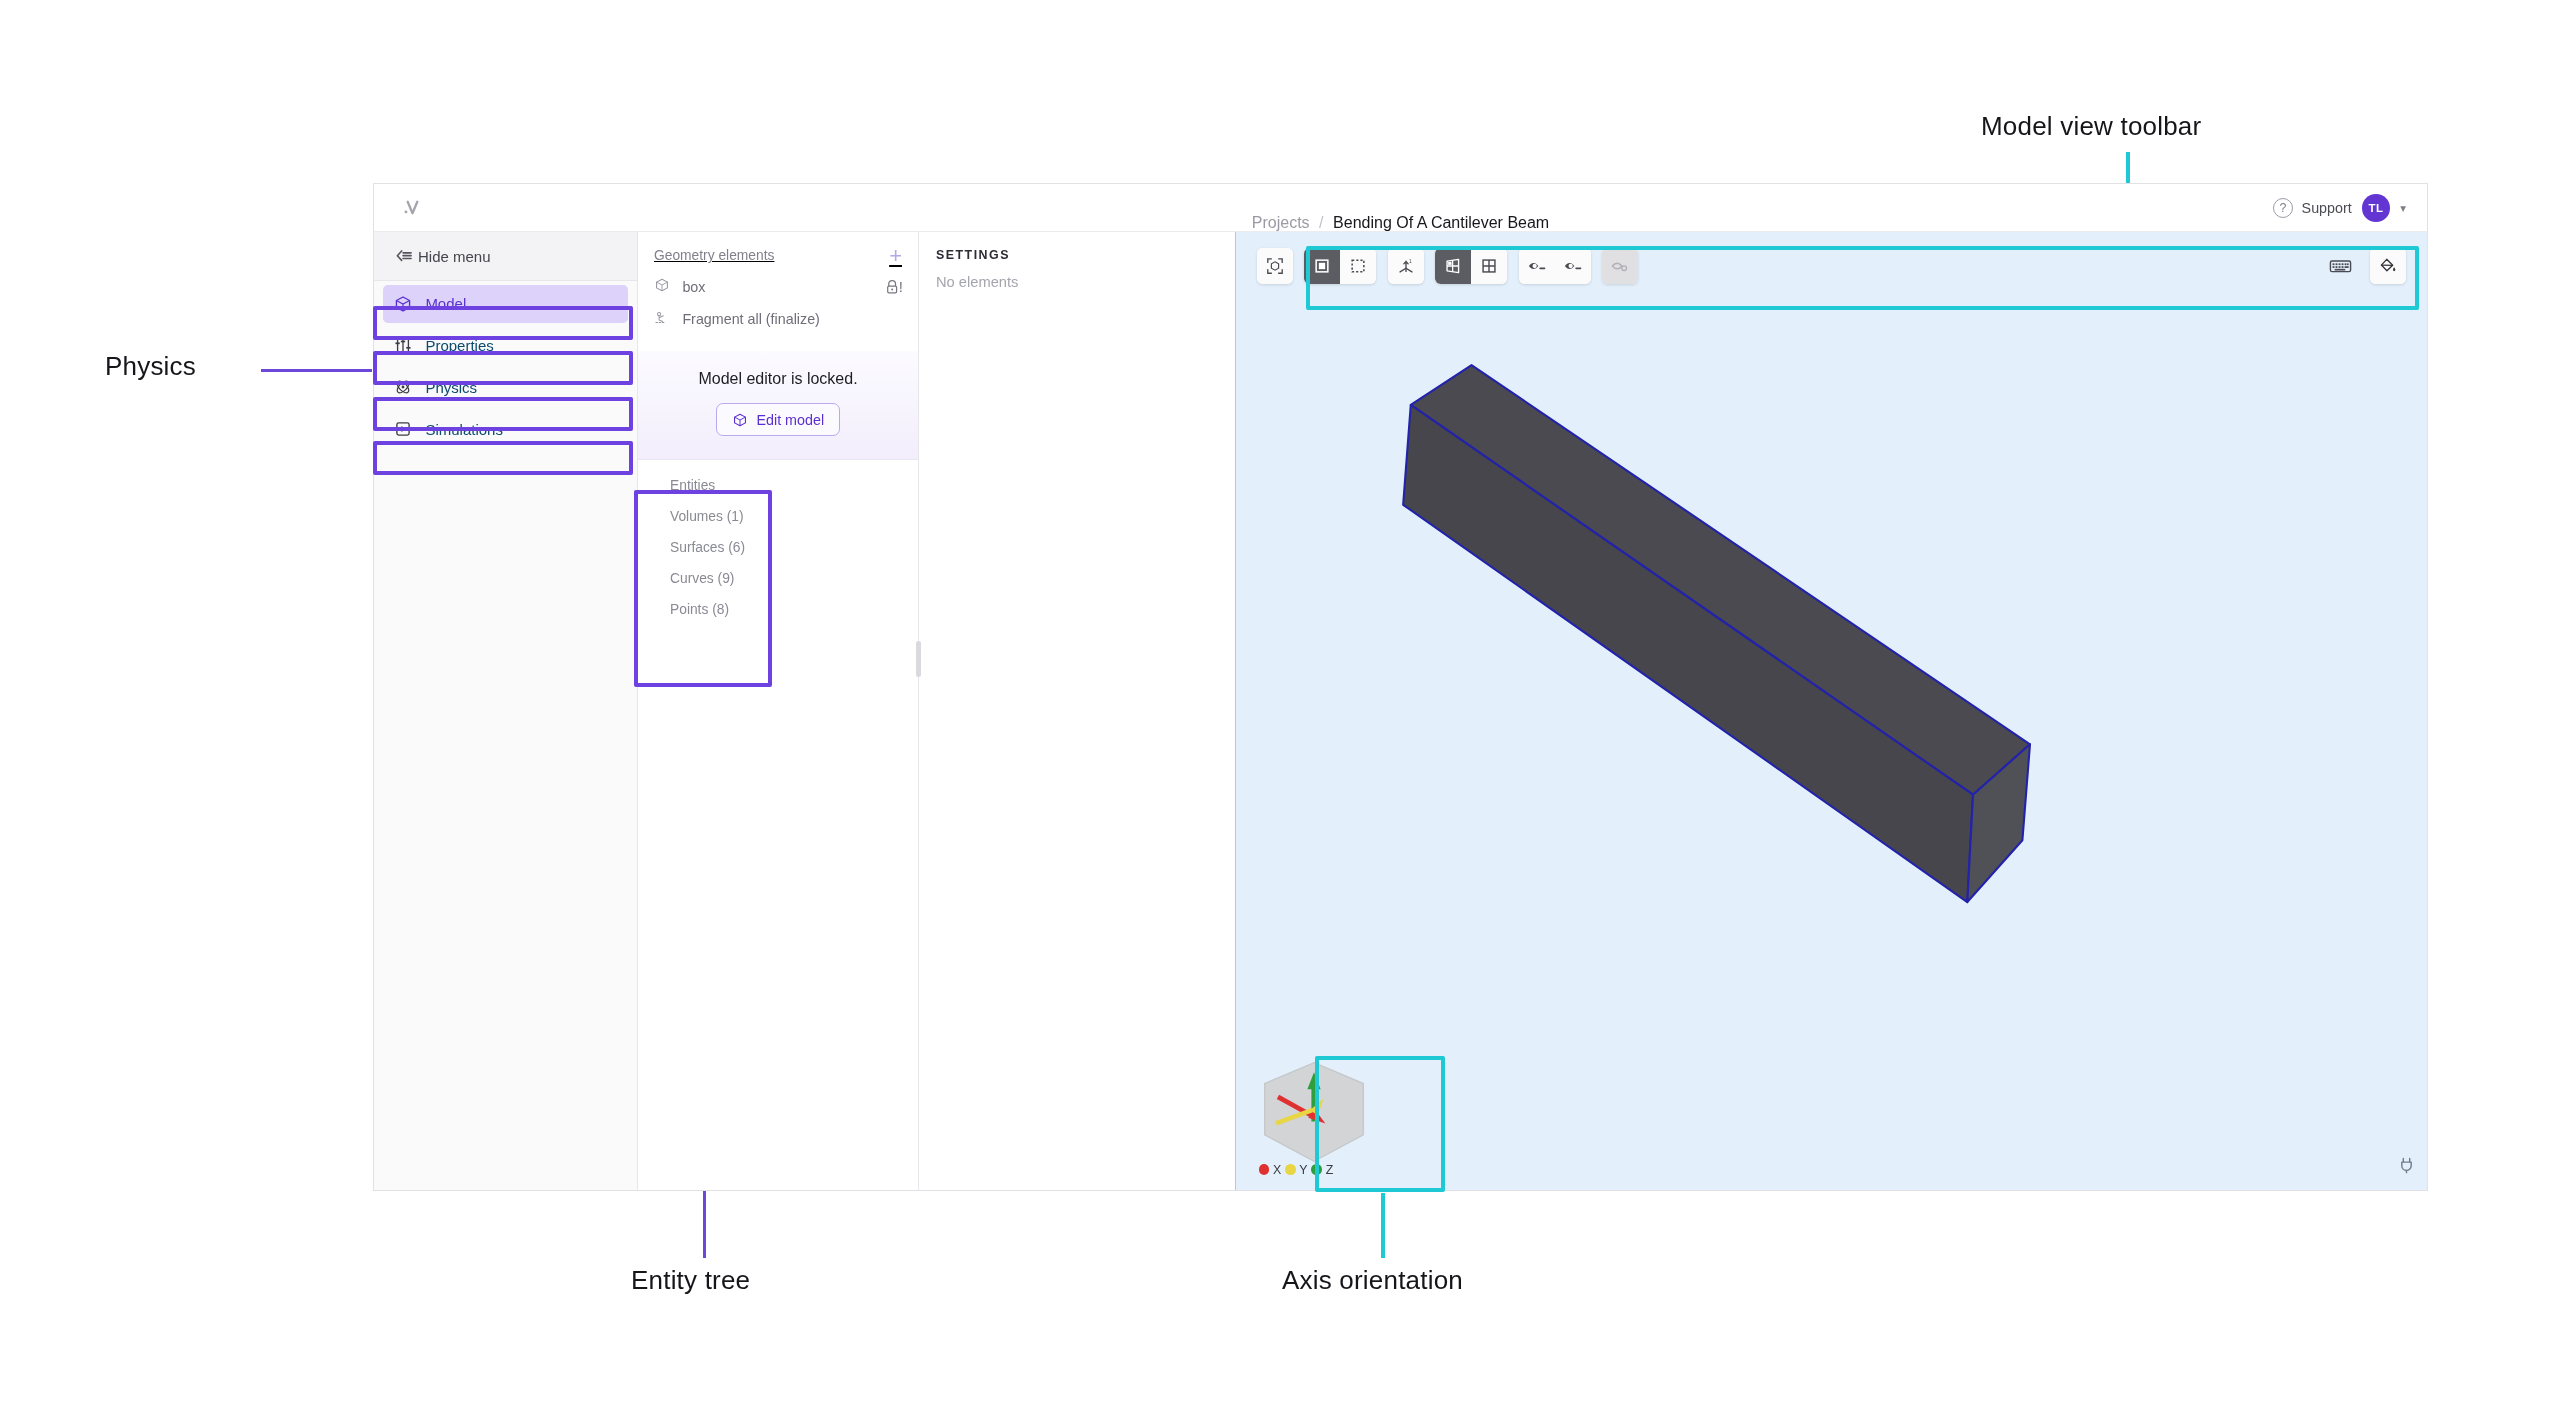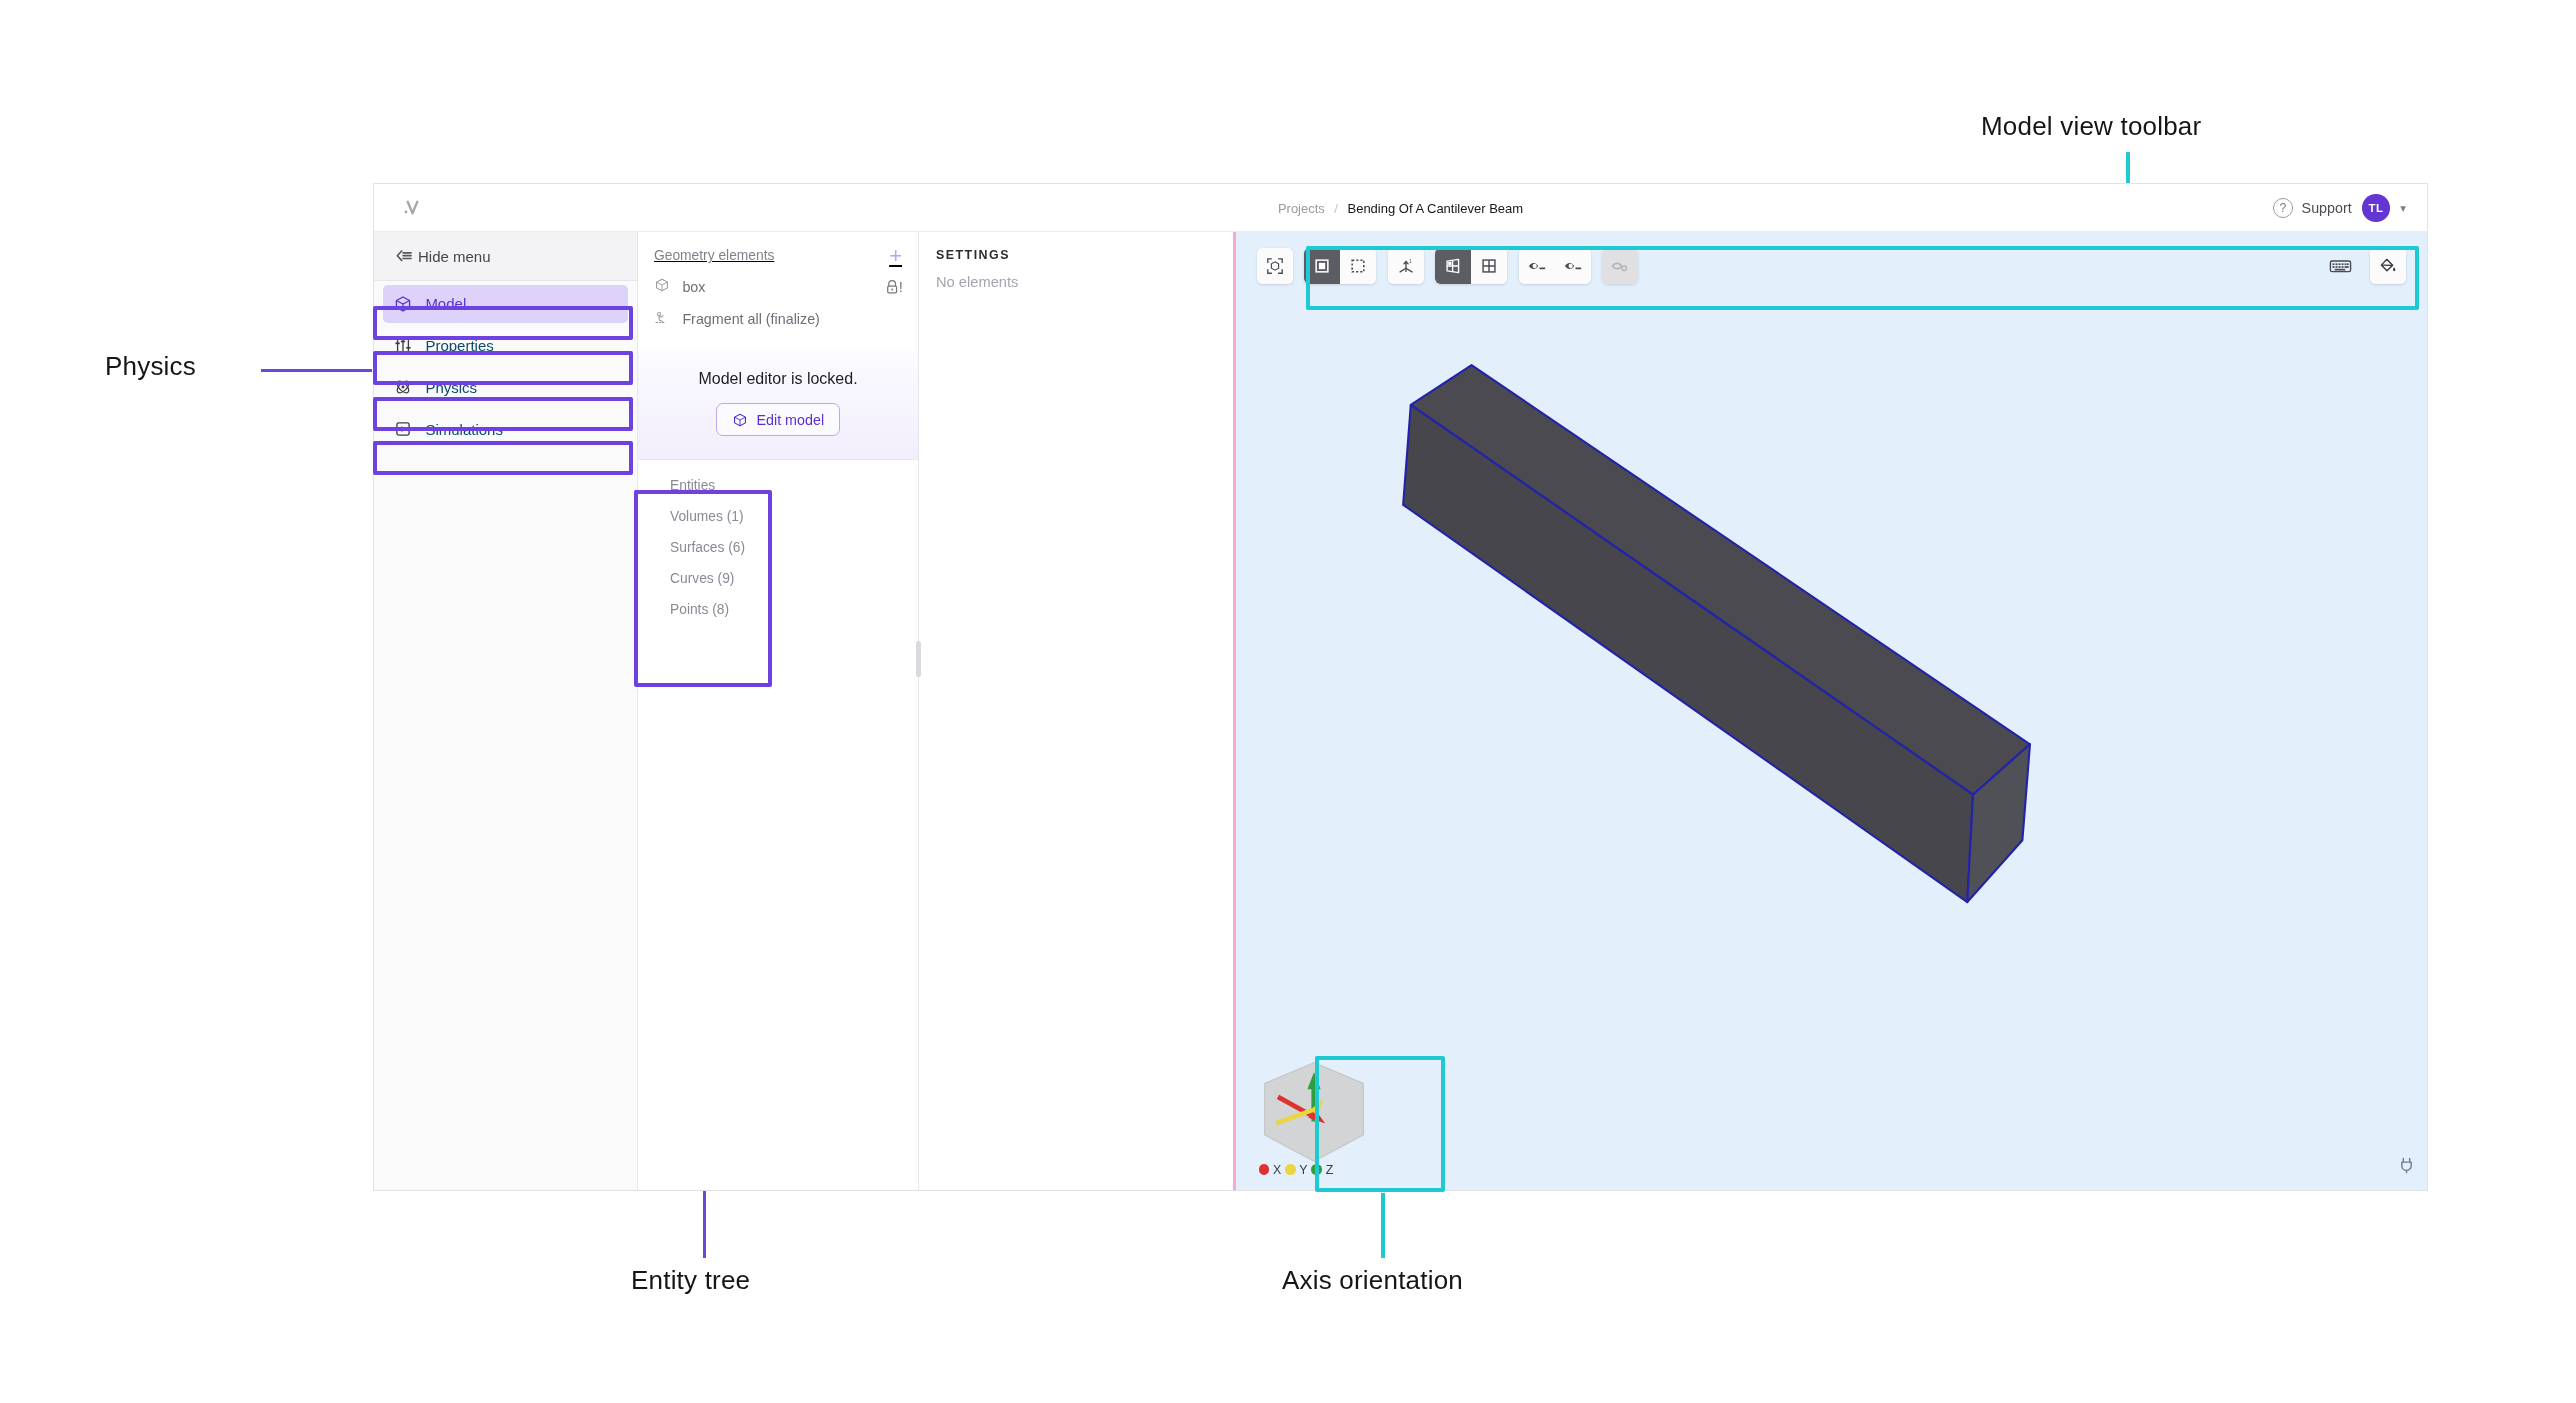--- a/index.html
+++ b/index.html
@@ -40,22 +40,22 @@
     position: relative;
     height: 48px;
     background: #ffffff;
     border-bottom: 1px solid #ececf0;
     display: flex; align-items: center;
   }
   .logo-wrap { width: 76px; display: flex; justify-content: center; align-items: center; }
   .logo { font-size: 23px; color: #9b9ba3; line-height: 1; }
   .breadcrumb {
     position: absolute; left: 0; right: 0; top: 0; height: 48px;
-    display: flex; align-items: center; justify-content: center;
-    gap: 9.5px; font-size: 13px; pointer-events: none;
+    display: flex; align-items: flex-end; justify-content: center;
+    gap: 9.5px; font-size: 16px; pointer-events: none;
   }
   .breadcrumb > * { pointer-events: auto; }
   .crumb-link { color: #9a9aa4; }
   .crumb-sep { color: #c2c2cb; }
   .crumb-current { color: #17171c; }
   .topbar-right {
     position: absolute; right: 21px; top: 0; height: 48px;
     display: flex; align-items: center; gap: 10.5px;
   }
   .support { display: flex; align-items: center; gap: 8.6px; font-size: 14.3px; color: #4c4c55; }
@@ -120,21 +120,21 @@
   .edit-btn {
     display: inline-flex; align-items: center; gap: 8.6px;
     border: 1px solid #bba9ee; border-radius: 7px; background: #fbfaff;
     padding: 7.6px 15px; font-size: 14.3px; color: #5a2fd0;
   }
   .entity-tree { position: absolute; left: 0; top: 238px; width: 100%; padding: 0 16px; }
   .entity-row { font-size: 13.8px; color: #8a8a94; padding: 7.6px 0 8.6px 16px; }
 
   .col-settings {
     width: 317px; background: #ffffff;
-    border-right: 3px solid #f9a8d4; padding: 16px 17px;
+    border-right: 1px solid #f9a8d4; padding: 16px 17px;
   }
   .settings-title {
     font-size: 12.4px; color: #2b2b33; font-weight: bold;
     letter-spacing: 1.5px; margin-bottom: 12.4px;
   }
   .settings-empty { font-size: 14.7px; color: #a5a5ae; }
 
   
   .col-view { flex: 1; position: relative; background: #e3f0fb; overflow: hidden; }
   .vp-toolbar {

